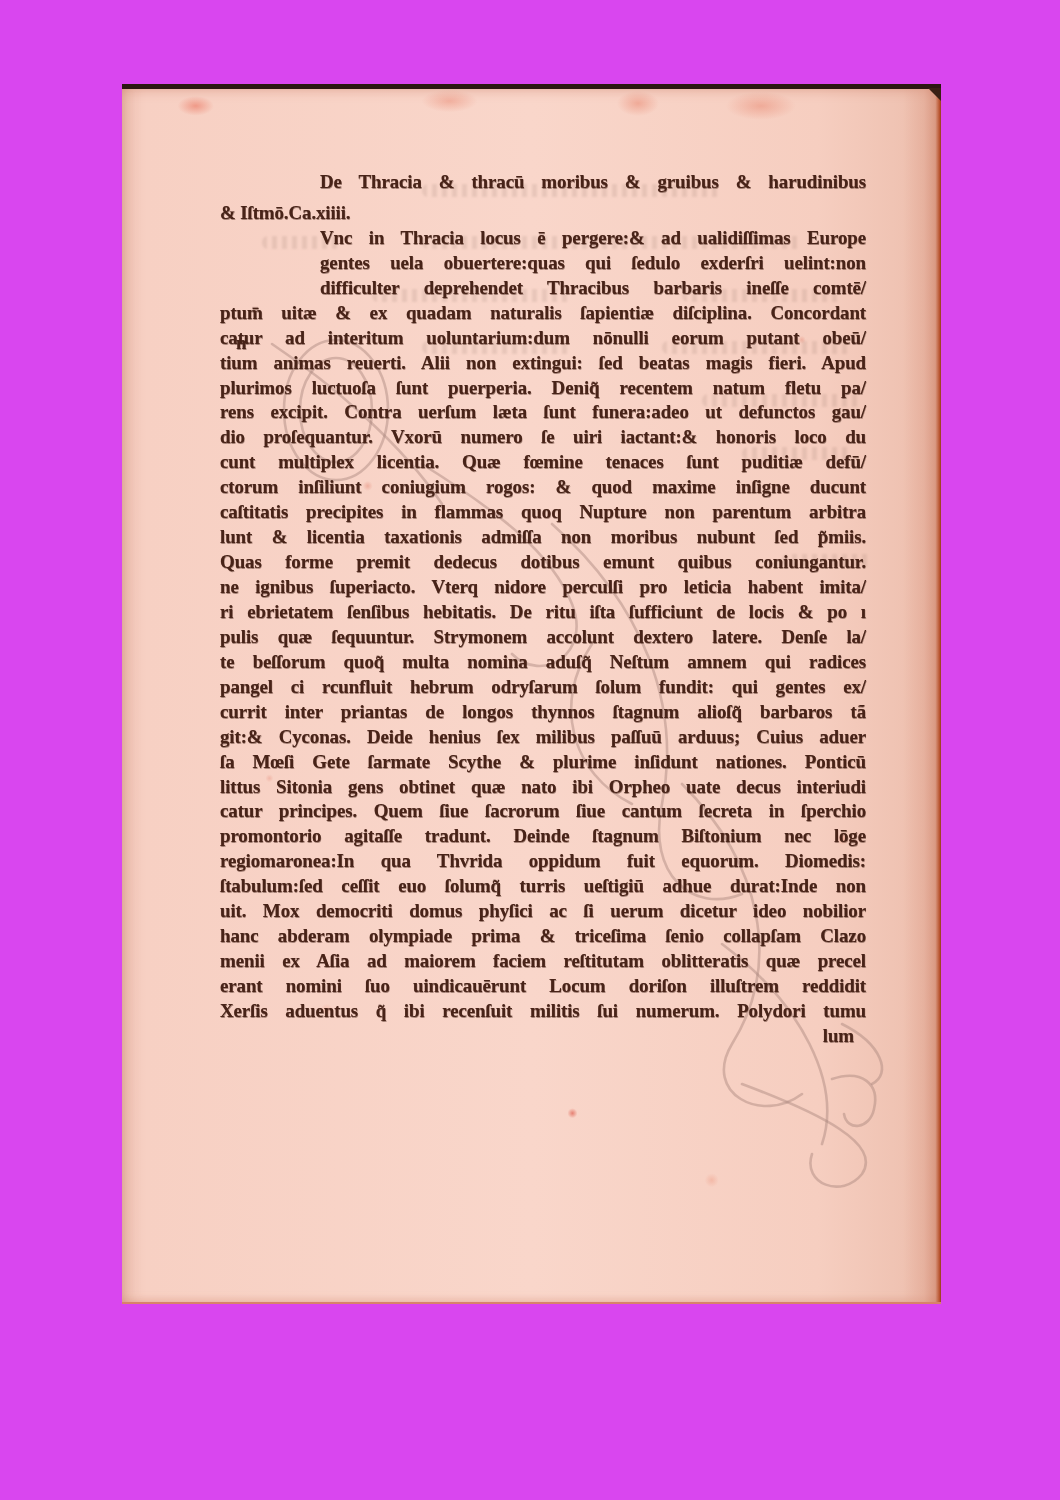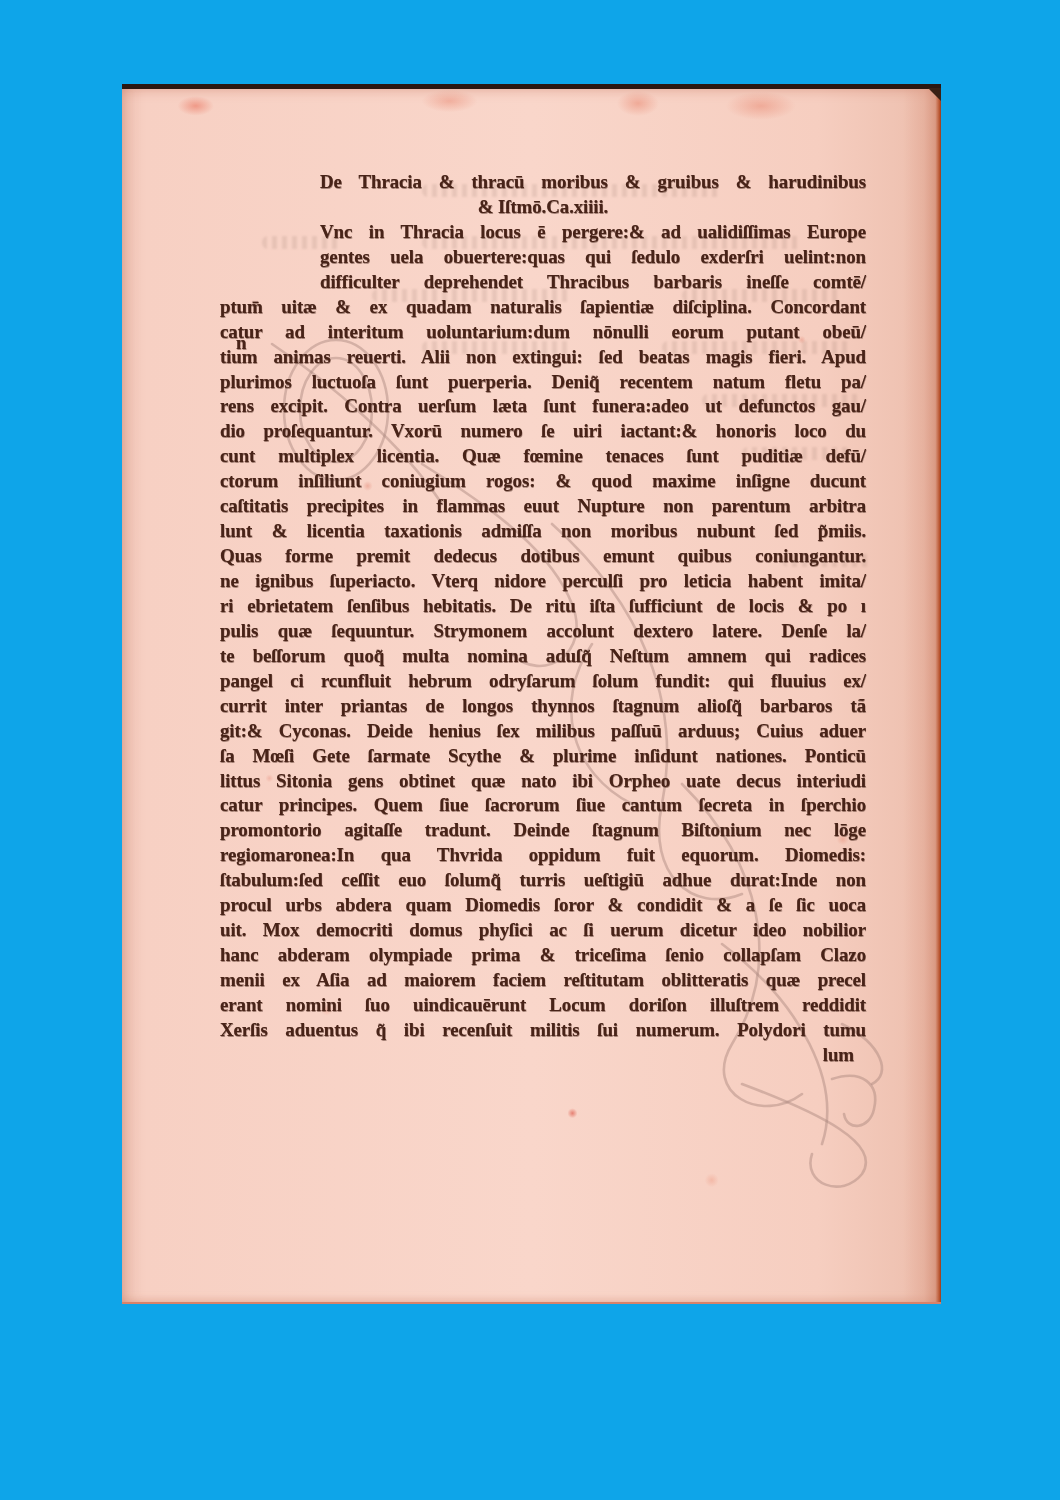--- a/index.html
+++ b/index.html
@@ -1,17 +1,17 @@
 <!DOCTYPE html>
 <html style="--ink: #482318; --edge: #b8542f; --top-edge: #2b1711;"><head>
 <meta charset="utf-8">
 <style>
   html,body{margin:0;padding:0;background:#ffffff;}
   .canvas{
-    position:relative;width:1060px;height:1500px;background:#0ea5e9;overflow:hidden;
+    position:relative;width:1060px;height:1500px;background:#d946ef;overflow:hidden;
     font-family:"Liberation Serif","DejaVu Serif",serif;
   }
   .paper{
     position:absolute;left:122px;top:84px;width:819px;height:1218px;
     background-image:
       radial-gradient(ellipse 26px 14px at 9% 1.8%, rgba(233,108,86,.55), rgba(233,108,86,0) 70%),
       radial-gradient(ellipse 40px 16px at 40% 1.4%, rgba(230,120,95,.40), rgba(230,120,95,0) 70%),
       radial-gradient(ellipse 30px 18px at 63% 1.6%, rgba(230,120,95,.45), rgba(230,120,95,0) 70%),
       radial-gradient(ellipse 50px 20px at 78% 1.8%, rgba(228,115,90,.40), rgba(228,115,90,0) 70%),
       radial-gradient(circle 5px at 30% 33%, rgba(225,120,100,.40), rgba(225,120,100,0) 100%),
@@ -37,21 +37,21 @@
   .smudge{position:absolute;height:13px;border-radius:6px;z-index:1;opacity:.35;filter:blur(1.3px);
     background:repeating-linear-gradient(90deg, rgba(125,95,82,.38) 0 5px, rgba(125,95,82,0) 5px 10px);}
   .textblock{
     position:absolute;left:98px;top:86px;width:646px;z-index:3;
     font-size:19px;font-weight:700;color:var(--ink,#482318);
     letter-spacing:-0.15px;
     text-shadow:0.4px 0.5px 0 rgba(64,30,20,.45), -0.2px -0.2px 0 rgba(64,30,20,.30);
   }
   .line{height:24.95px;line-height:24.95px;text-align:justify;text-align-last:justify;box-sizing:border-box;width:100%;}
   .indent{padding-left:100px;}
-  .chapterrow{display:flex;justify-content:center;text-align:left;text-align-last:auto;}
+  .chapterrow{display:flex;justify-content:flex-start;text-align:left;text-align-last:auto;margin-top:6px;}
   .catchword{text-align:center;text-align-last:right;padding-right:12px;}
   .guide{position:absolute;left:16px;top:160.85px;height:24.95px;line-height:24.95px;
     font-size:19px;font-weight:700;color:var(--ink,#482318);}
 </style>
 </head>
 <body>
 
 <div class="canvas">
   <div class="paper">
     <div class="top-edge"></div>
@@ -96,37 +96,36 @@
           <div class="line body indent">gentes uela obuertere:quas qui ſedulo exderſri uelint:non</div>
           <div class="line body indent">difficulter deprehendet Thracibus barbaris ineſſe comtē/</div>
           <div class="line body">ptum̄ uitæ &amp; ex quadam naturalis ſapientiæ diſciplina. Concordant</div>
           <div class="line body">catur ad interitum uoluntarium:dum nōnulli eorum putant obeū/</div>
           <div class="line body">tium animas reuerti. Alii non extingui: ſed beatas magis fieri. Apud</div>
           <div class="line body">plurimos luctuoſa ſunt puerperia. Deniq̃ recentem natum fletu pa/</div>
           <div class="line body">rens excipit. Contra uerſum læta ſunt funera:adeo ut defunctos gau/</div>
           <div class="line body">dio proſequantur. Vxorū numero ſe uiri iactant:&amp; honoris loco du</div>
           <div class="line body">cunt multiplex licentia. Quæ fœmine tenaces ſunt puditiæ defū/</div>
           <div class="line body">ctorum inſiliunt coniugium rogos: &amp; quod maxime inſigne ducunt</div>
-          <div class="line body">caſtitatis precipites in flammas euut Nupture non parentum arbitra</div>
+          <div class="line body">caſtitatis precipites in flammas quoq Nupture non parentum arbitra</div>
           <div class="line body">lunt &amp; licentia taxationis admiſſa non moribus nubunt ſed p̃miis.</div>
           <div class="line body">Quas forme premit dedecus dotibus emunt quibus coniungantur.</div>
           <div class="line body">ne ignibus ſuperiacto. Vterq nidore perculſi pro leticia habent imita/</div>
           <div class="line body">ri ebrietatem ſenſibus hebitatis. De ritu iſta ſufficiunt de locis &amp; po ı</div>
           <div class="line body">pulis quæ ſequuntur. Strymonem accolunt dextero latere. Denſe la/</div>
           <div class="line body">te beſſorum quoq̃ multa nomina aduſq̃ Neſtum amnem qui radices</div>
-          <div class="line body">pangel ci rcunfluit hebrum odryſarum ſolum fundit: qui fluuius ex/</div>
+          <div class="line body">pangel ci rcunfluit hebrum odryſarum ſolum fundit: qui gentes ex/</div>
           <div class="line body">currit inter priantas de longos thynnos ſtagnum alioſq̃ barbaros tã</div>
           <div class="line body">git:&amp; Cyconas. Deide henius ſex milibus paſſuū arduus; Cuius aduer</div>
           <div class="line body">ſa Mœſi Gete ſarmate Scythe &amp; plurime inſidunt nationes. Ponticū</div>
           <div class="line body">littus Sitonia gens obtinet quæ nato ibi Orpheo uate decus interiudi</div>
           <div class="line body">catur principes. Quem ſiue ſacrorum ſiue cantum ſecreta in ſperchio</div>
           <div class="line body">promontorio agitaſſe tradunt. Deinde ſtagnum Biſtonium nec lōge</div>
           <div class="line body">regiomaronea:In qua Thvrida oppidum fuit equorum. Diomedis:</div>
           <div class="line body">ſtabulum:ſed ceſſit euo ſolumq̃ turris ueſtigiū adhue durat:Inde non</div>
-          <div class="line body">procul urbs abdera quam Diomedis ſoror &amp; condidit &amp; a ſe ſic uoca</div>
           <div class="line body">uit. Mox democriti domus phyſici ac ſi uerum dicetur ideo nobilior</div>
           <div class="line body">hanc abderam olympiade prima &amp; triceſima ſenio collapſam Clazo</div>
           <div class="line body">menii ex Aſia ad maiorem faciem reſtitutam oblitteratis quæ precel</div>
           <div class="line body">erant nomini ſuo uindicauērunt Locum doriſon illuſtrem reddidit</div>
           <div class="line body">Xerſis aduentus q̃ ibi recenſuit militis ſui numerum. Polydori tumu</div>
         </div>
       <div class="line catchword">lum</div>
     </div>
 
     <div class="right-edge"></div>

